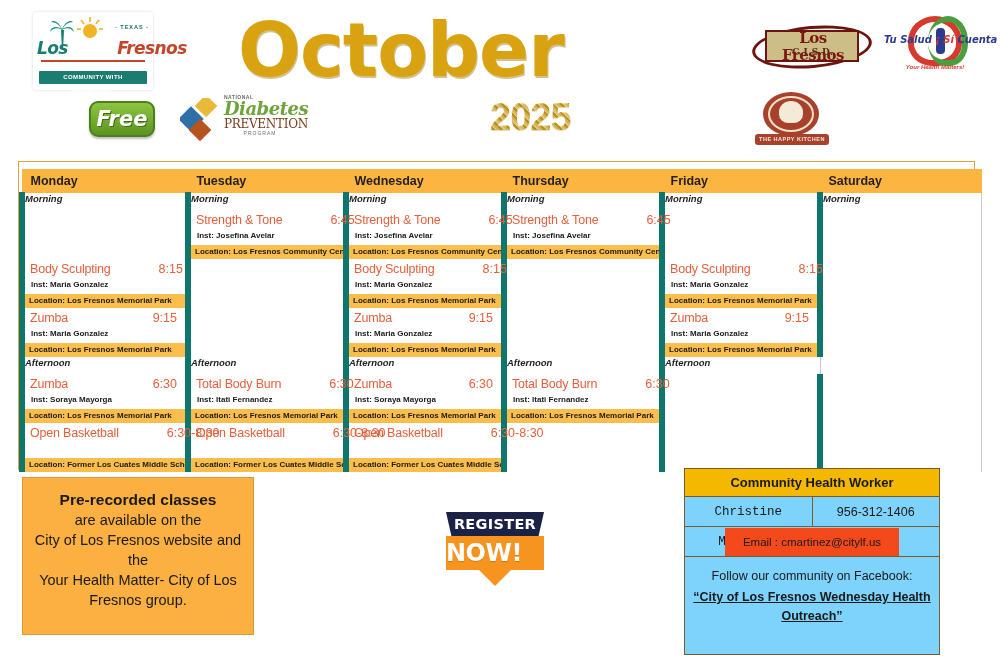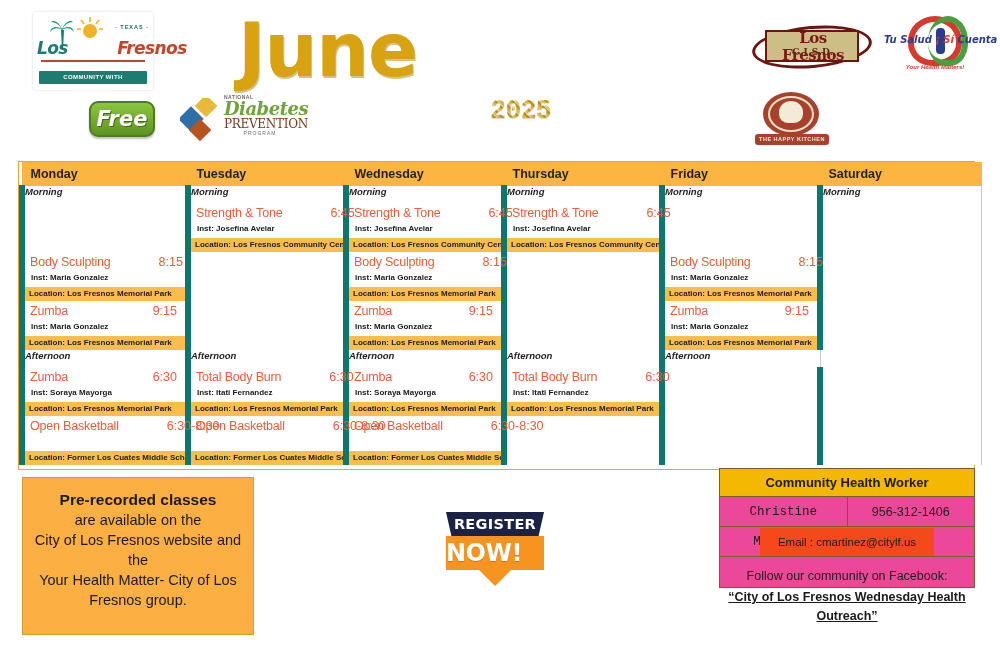--- a/index.html
+++ b/index.html
@@ -79,22 +79,22 @@
   
   .month{
     position:absolute; left:238px; top:10px; width:500px;
     font-family:"DejaVu Sans", sans-serif;
     font-size:74px; font-weight:bold; color:#d8a211;
     letter-spacing:-1px; line-height:80px;
     text-shadow:1px 2px 0 rgba(160,118,8,.45);
   }
   .year{
     position:absolute; left:490px; top:96px; width:130px;
-    font-family:Liberation Mono, monospace;
-    font-size:27px; font-weight:bold; letter-spacing:-1px;
+    font-family:Liberation Sans, sans-serif;
+    font-size:38px; font-weight:bold; letter-spacing:-1px;
     color:#d9b24a;
     background:repeating-linear-gradient(45deg,#e8c86b 0 2px,#c79a1e 2px 4px,#f3e2a5 4px 6px);
     -webkit-background-clip:text; background-clip:text;
     -webkit-text-fill-color:transparent;
     text-shadow:0 1px 0 rgba(150,110,10,.25);
   }
 
   
   .cisd{ position:absolute; left:752px; top:24px; width:120px; height:48px; }
   .cisd-oval{
@@ -164,21 +164,21 @@
     color:#f3ead7; font-size:5.5px; font-weight:bold;
     text-align:center; line-height:11px; letter-spacing:.5px;
   }
 
   
   #calendar{
     position:absolute; left:18px; top:161px; width:957px; height:309px;
     border:1px solid #e8a33d; border-collapse:collapse;
     background:#fff;
   }
-  table.cal{ width:100%; border-collapse:collapse; table-layout:fixed; }
+  table.cal{ width:100%; border-collapse:collapse; table-layout:fixed;margin-top:7px; }
   table.cal col.c0{ width:166px; }
   table.cal col.cx{ width:158px; }
   table.cal col.clast{ width:161px; }
 
   .cal th{
     background:#fbb540; color:#231f20;
     font-family:"Liberation Sans", sans-serif;
     font-size:12.5px; font-weight:bold;
     text-align:left; padding:4px 0 4px 8px;
     border:1px solid #fbb540;
@@ -242,22 +242,22 @@
     letter-spacing:-.5px;
     text-shadow:0 1px 0 rgba(150,80,0,.4);
   }
   .reg-arrow{
     position:absolute; left:33px; top:58px; width:0; height:0;
     border-left:16px solid transparent; border-right:16px solid transparent;
     border-top:16px solid #f79420;
   }
 
   .contact{
-    position:absolute; left:719px; top:468px; width:256px; height:120px;
-    background:#ec4899; border:1px solid #7a5c33;
+    position:absolute; left:684px; top:468px; width:256px; height:187px;
+    background:#7dd3fc; border:1px solid #7a5c33;
     font-family:"Liberation Sans", sans-serif;
   }
   .ct-head{
     height:28px; background:#f5b800; border-bottom:1px solid #7a5c33;
     text-align:center; line-height:28px;
     font-size:13px; font-weight:bold; color:#1a1a1a;
   }
   .ct-row{
     display:flex; height:30px; border-bottom:1px solid #7a5c33;
   }
@@ -324,21 +324,21 @@
       <rect x="12" y="24" width="16" height="16" transform="rotate(45 20 32)" fill="#b6541f"></rect>
     </svg>
     <div class="ndpp-txt">
       <div class="ndpp-nat">NATIONAL</div>
       <div class="ndpp-d">Diabetes</div>
       <div class="ndpp-p">PREVENTION</div>
       <div class="ndpp-prog">PROGRAM</div>
     </div>
   </div>
 
-  <div class="month">June</div>
+  <div class="month">October</div>
   <div class="year">2025</div>
 
   <div class="cisd">
     <div class="cisd-oval"></div>
     <div class="cisd-box"></div>
     <div class="cisd-t1">Los Fresnos</div>
     <div class="cisd-t2">C.I.S.D.</div>
   </div>
 
   <div class="tusalud">

